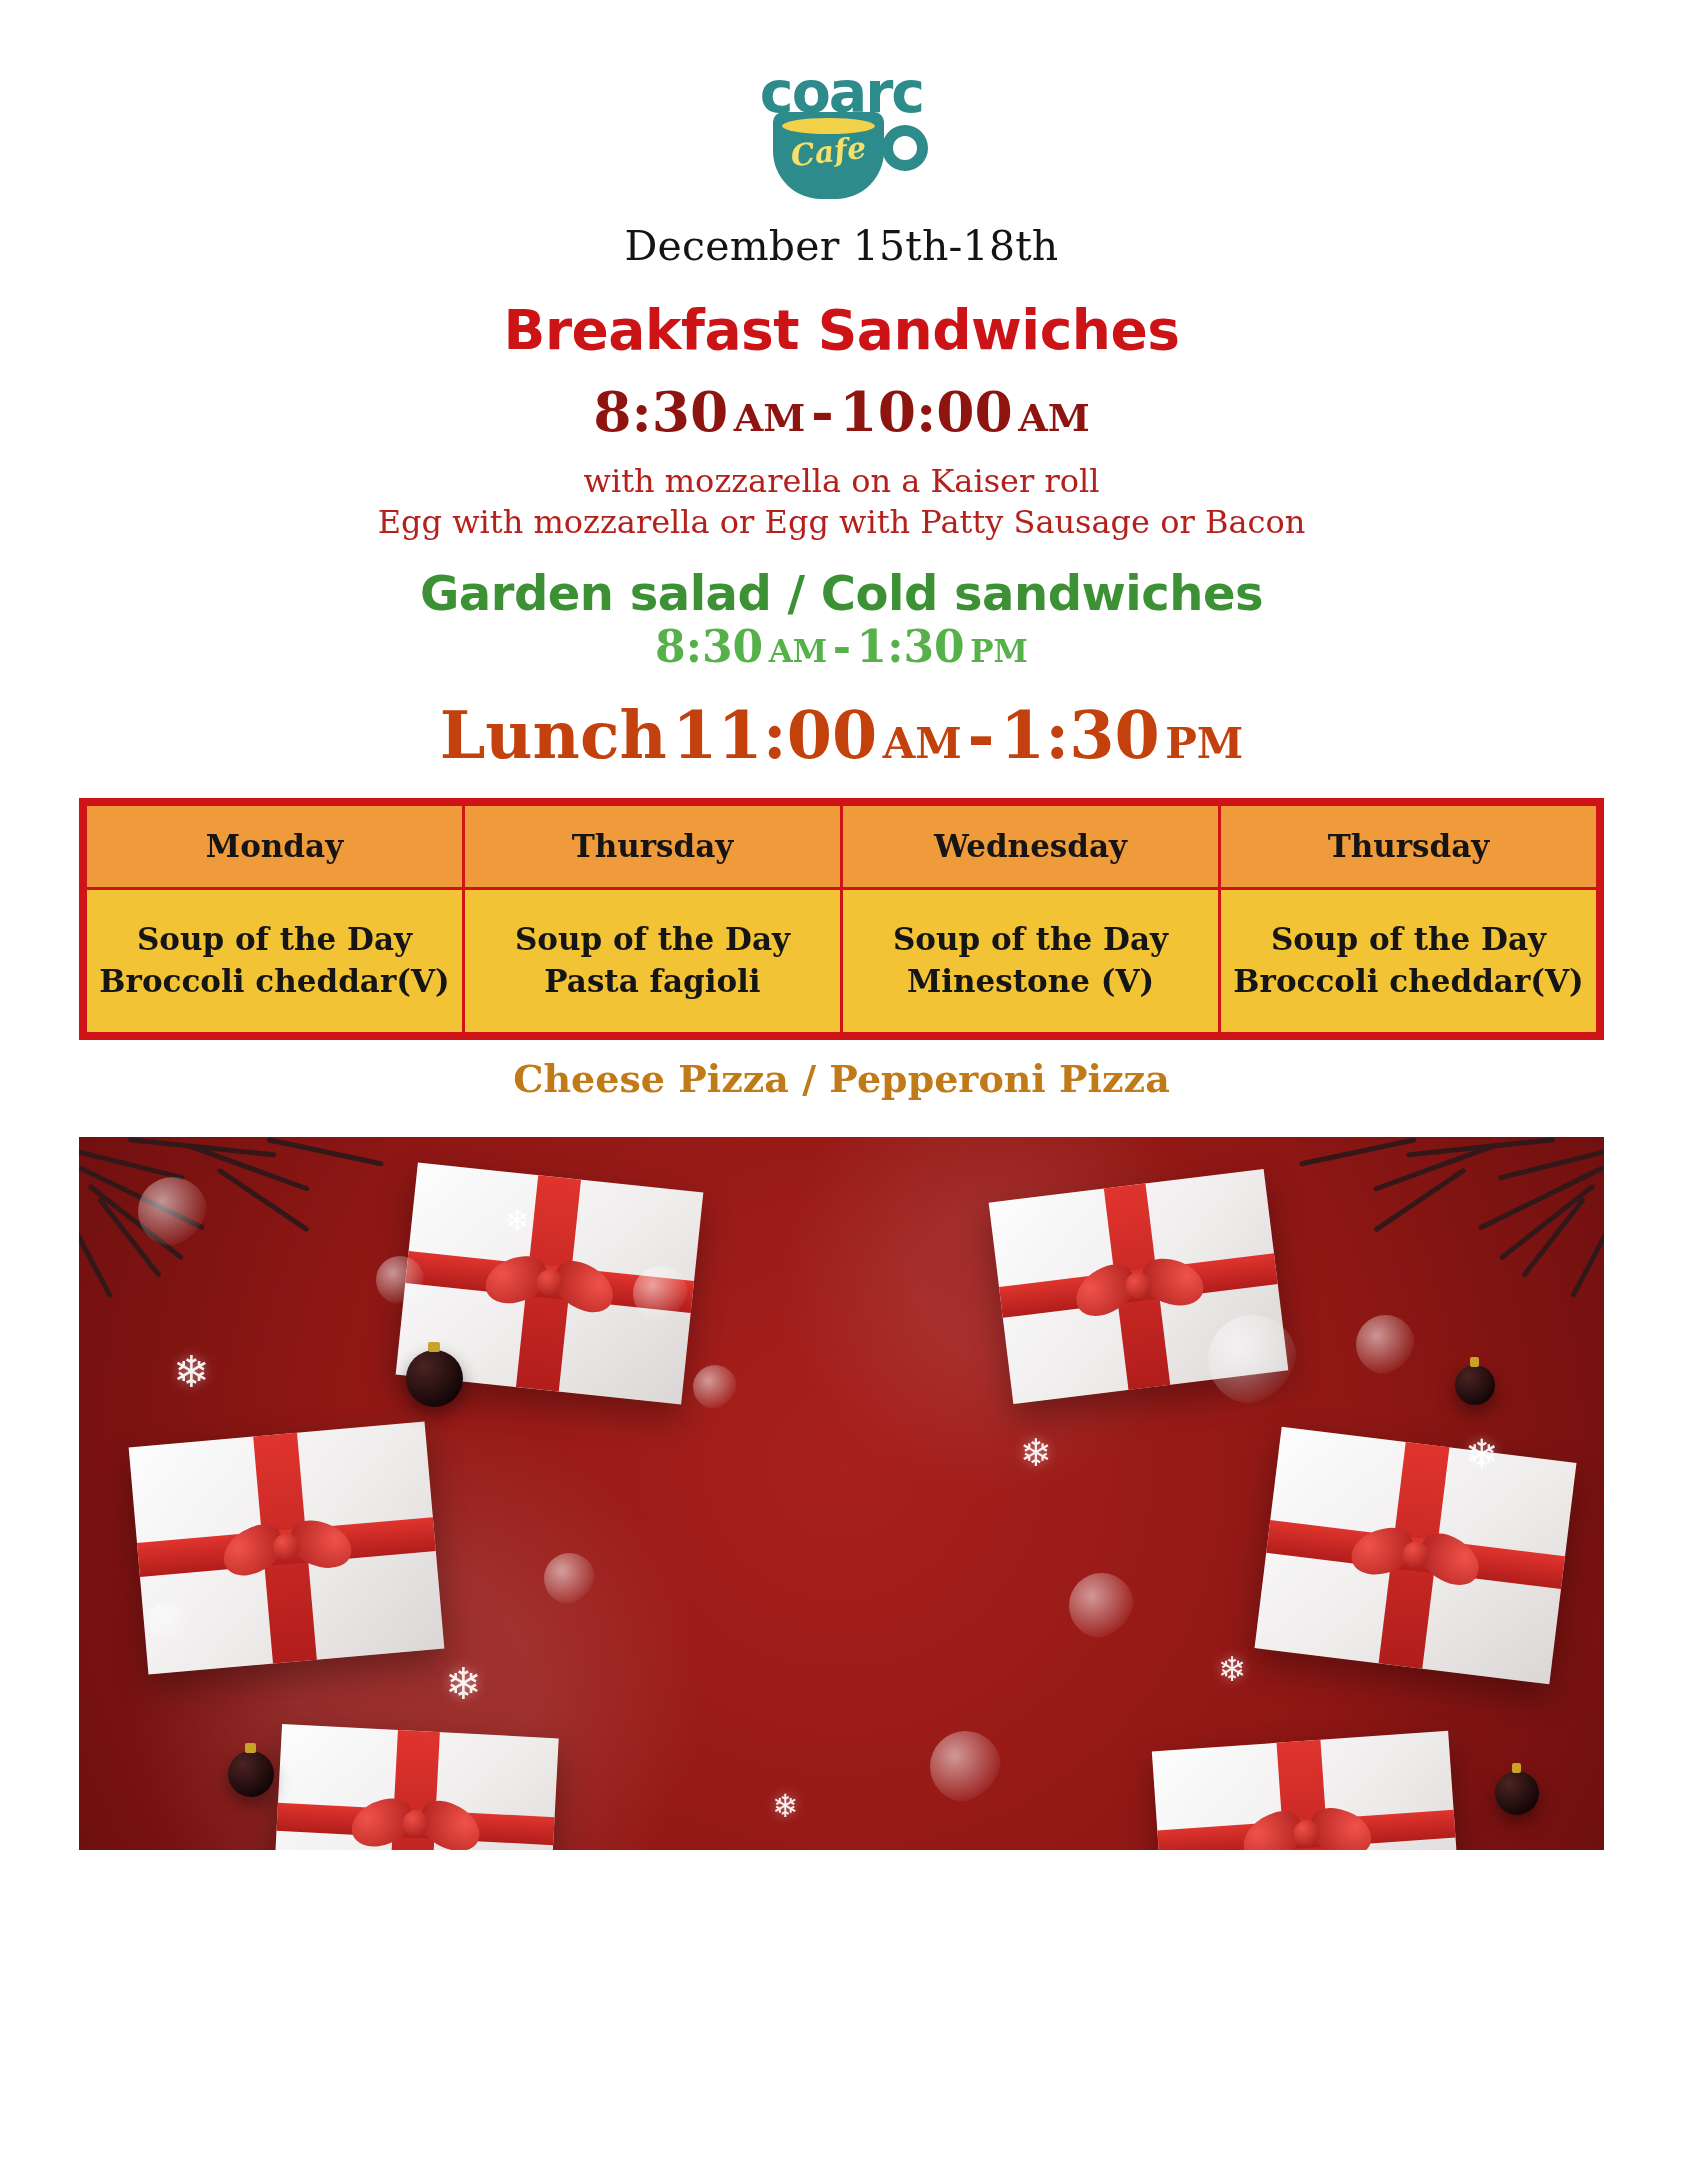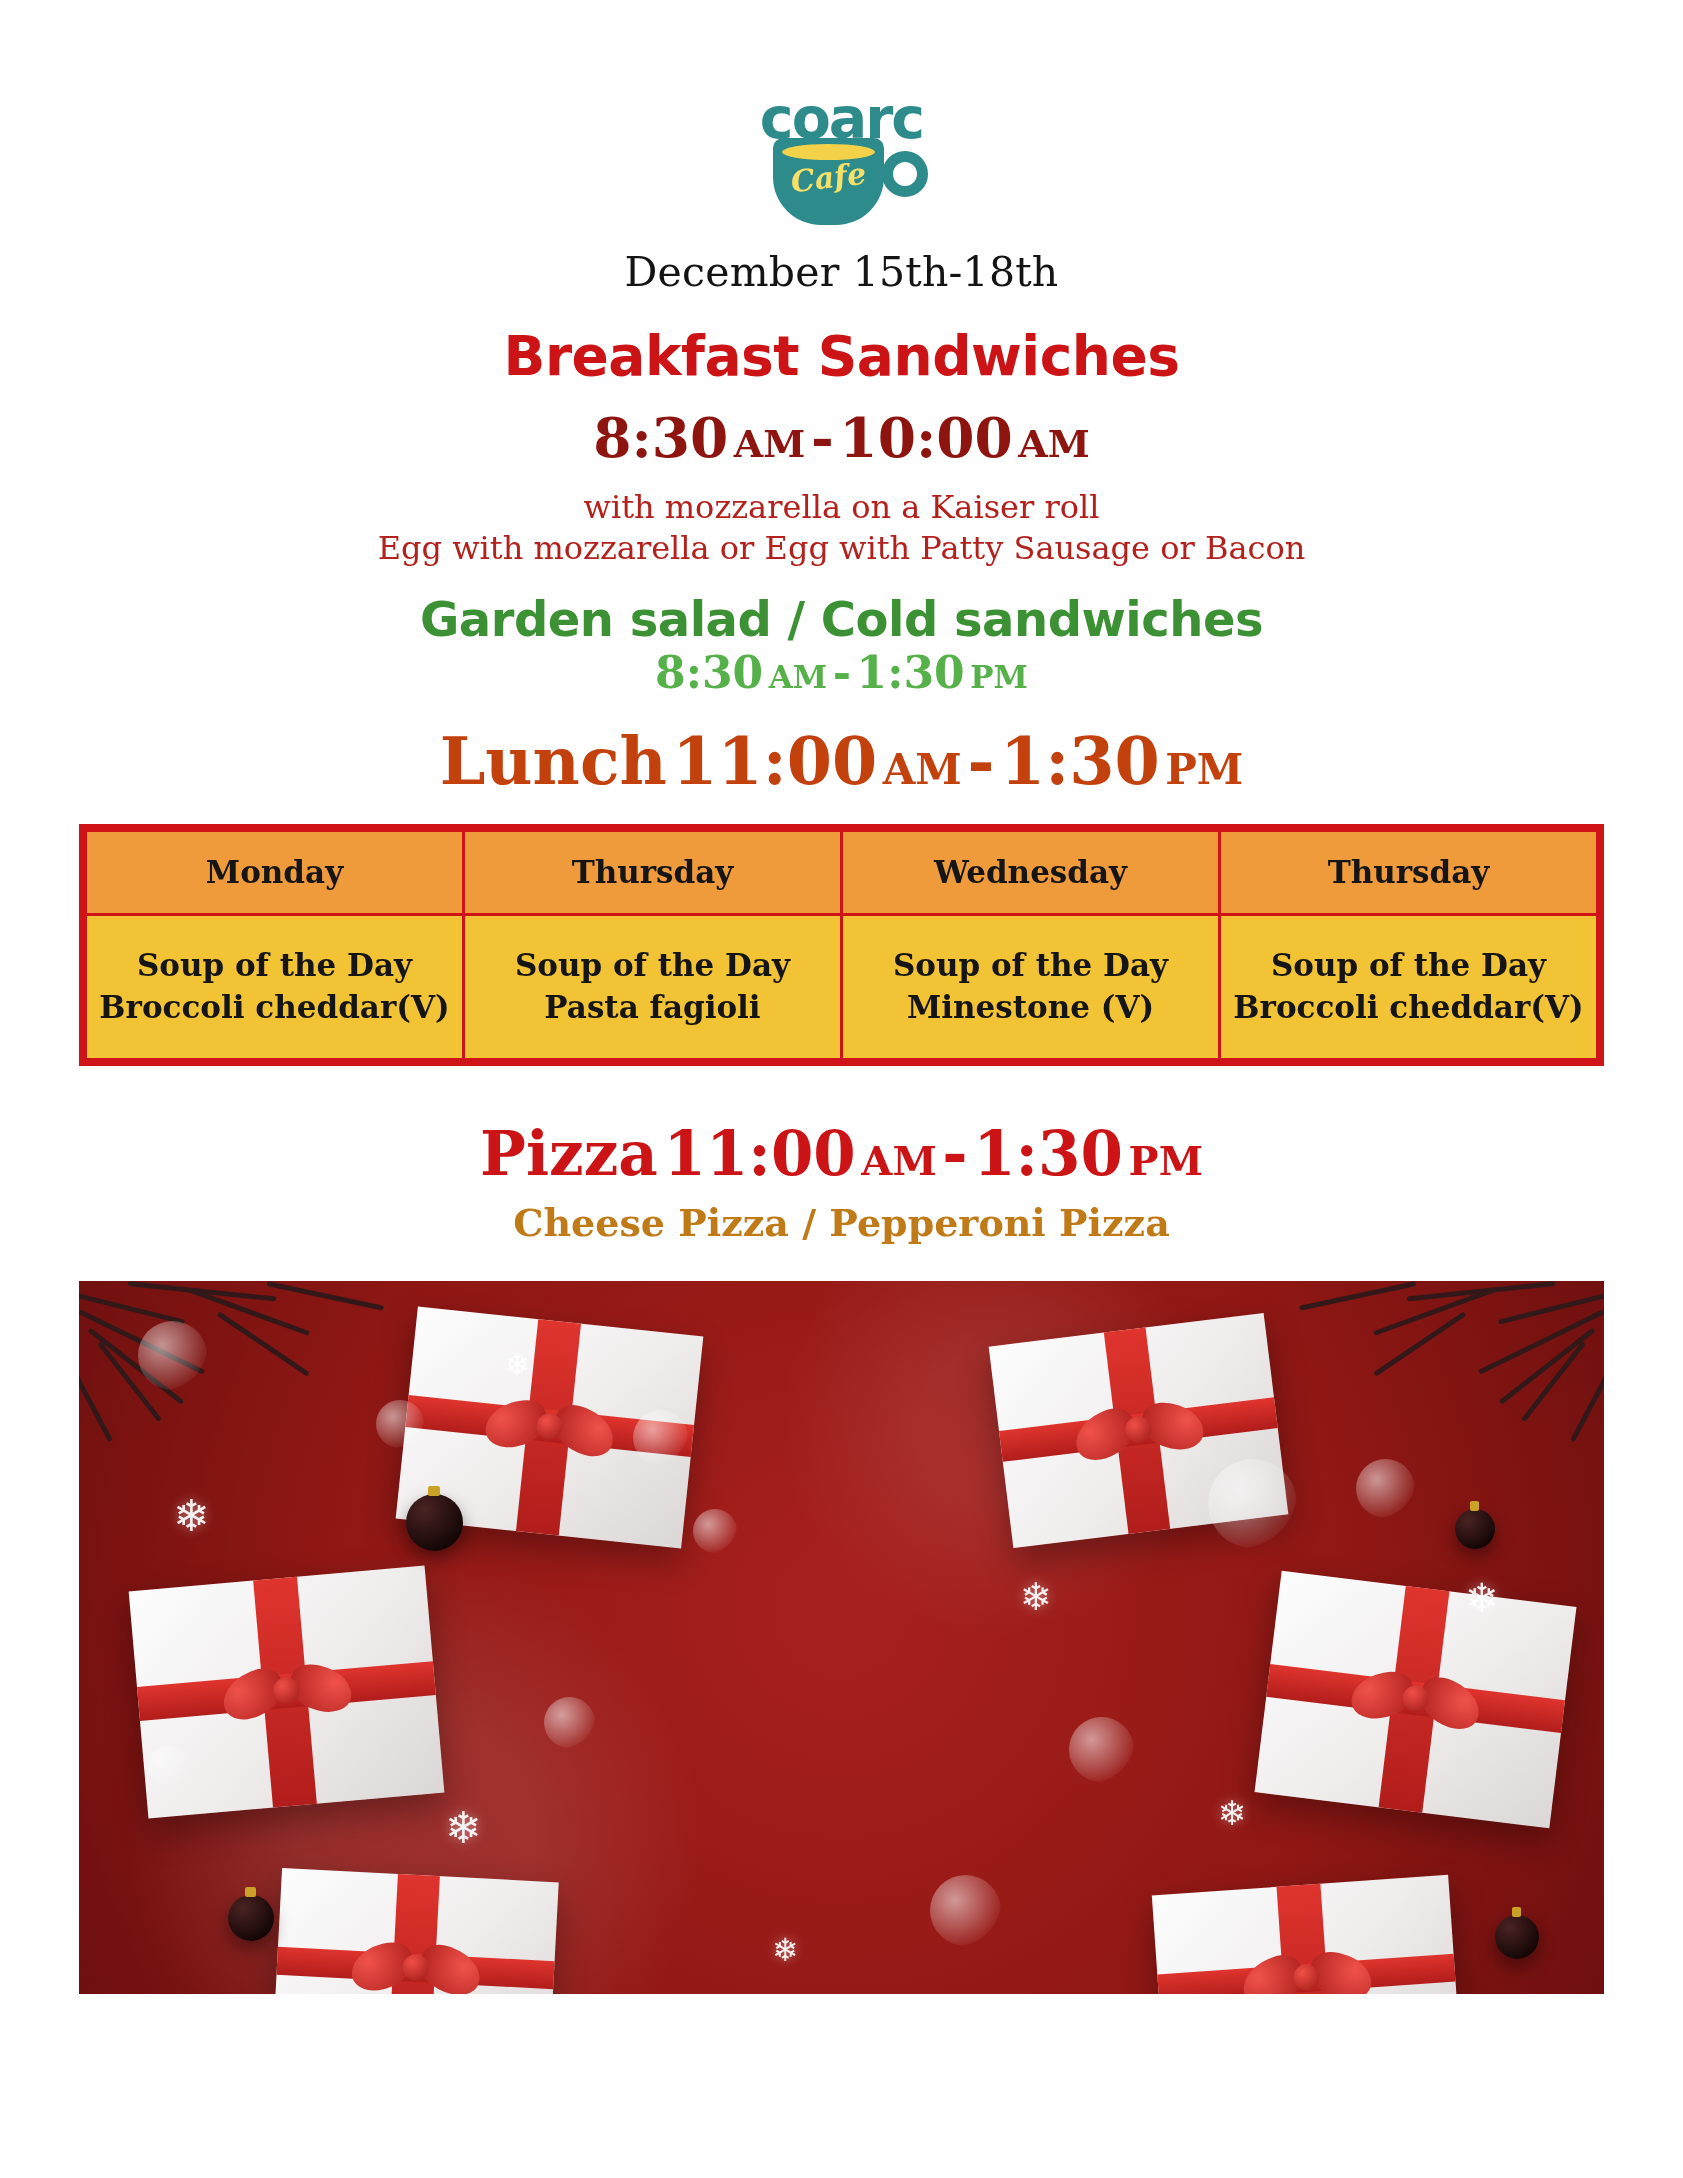--- a/index.html
+++ b/index.html
@@ -21,21 +21,21 @@
     height: 2178px;
     background: #ffffff;
   }
 
   
   .logo-wrap {
     width: 100%;
     display: flex;
     justify-content: center;
     align-items: flex-end;
-    padding-top: 90px;
+    padding-top: 64px;
     box-sizing: border-box;
   }
   .logo {
     position: relative;
     width: 248px;
     height: 144px;
   }
   .logo-word {
     position: absolute;
     top: 0;
@@ -378,28 +378,20 @@
 Pasta fagioli</td>
           <td style="white-space: pre-line;">Soup of the Day
 Minestone (V)</td>
           <td style="white-space: pre-line;">Soup of the Day
 Broccoli cheddar(V)</td>
         </tr>
       </tbody>
     </table>
   </div>
 
-  <div class="pizza-title center">
-    <span class="t-huge">Pizza</span>
-    <span class="t-huge">11:00</span>
-    <span class="t-sm">AM</span>
-    <span class="t-huge">-</span>
-    <span class="t-huge">1:30</span>
-    <span class="t-sm">PM</span>
-  </div>
   <div class="pizza-desc center">Cheese Pizza / Pepperoni Pizza</div>
 
   <div class="photo">
 
     <div class="needles tl">
       <div class="needle" style="left:0px; top:10px; transform:rotate(14deg);"></div>
       <div class="needle" style="left:10px; top:28px; transform:rotate(26deg); width:139px;"></div>
       <div class="needle" style="left:20px; top:46px; transform:rotate(38deg); width:119px;"></div>
       <div class="needle" style="left:30px; top:59px; transform:rotate(52deg); width:99px;"></div>
       <div class="needle" style="left:59px; top:0px;  transform:rotate(6deg);  width:149px;"></div>

